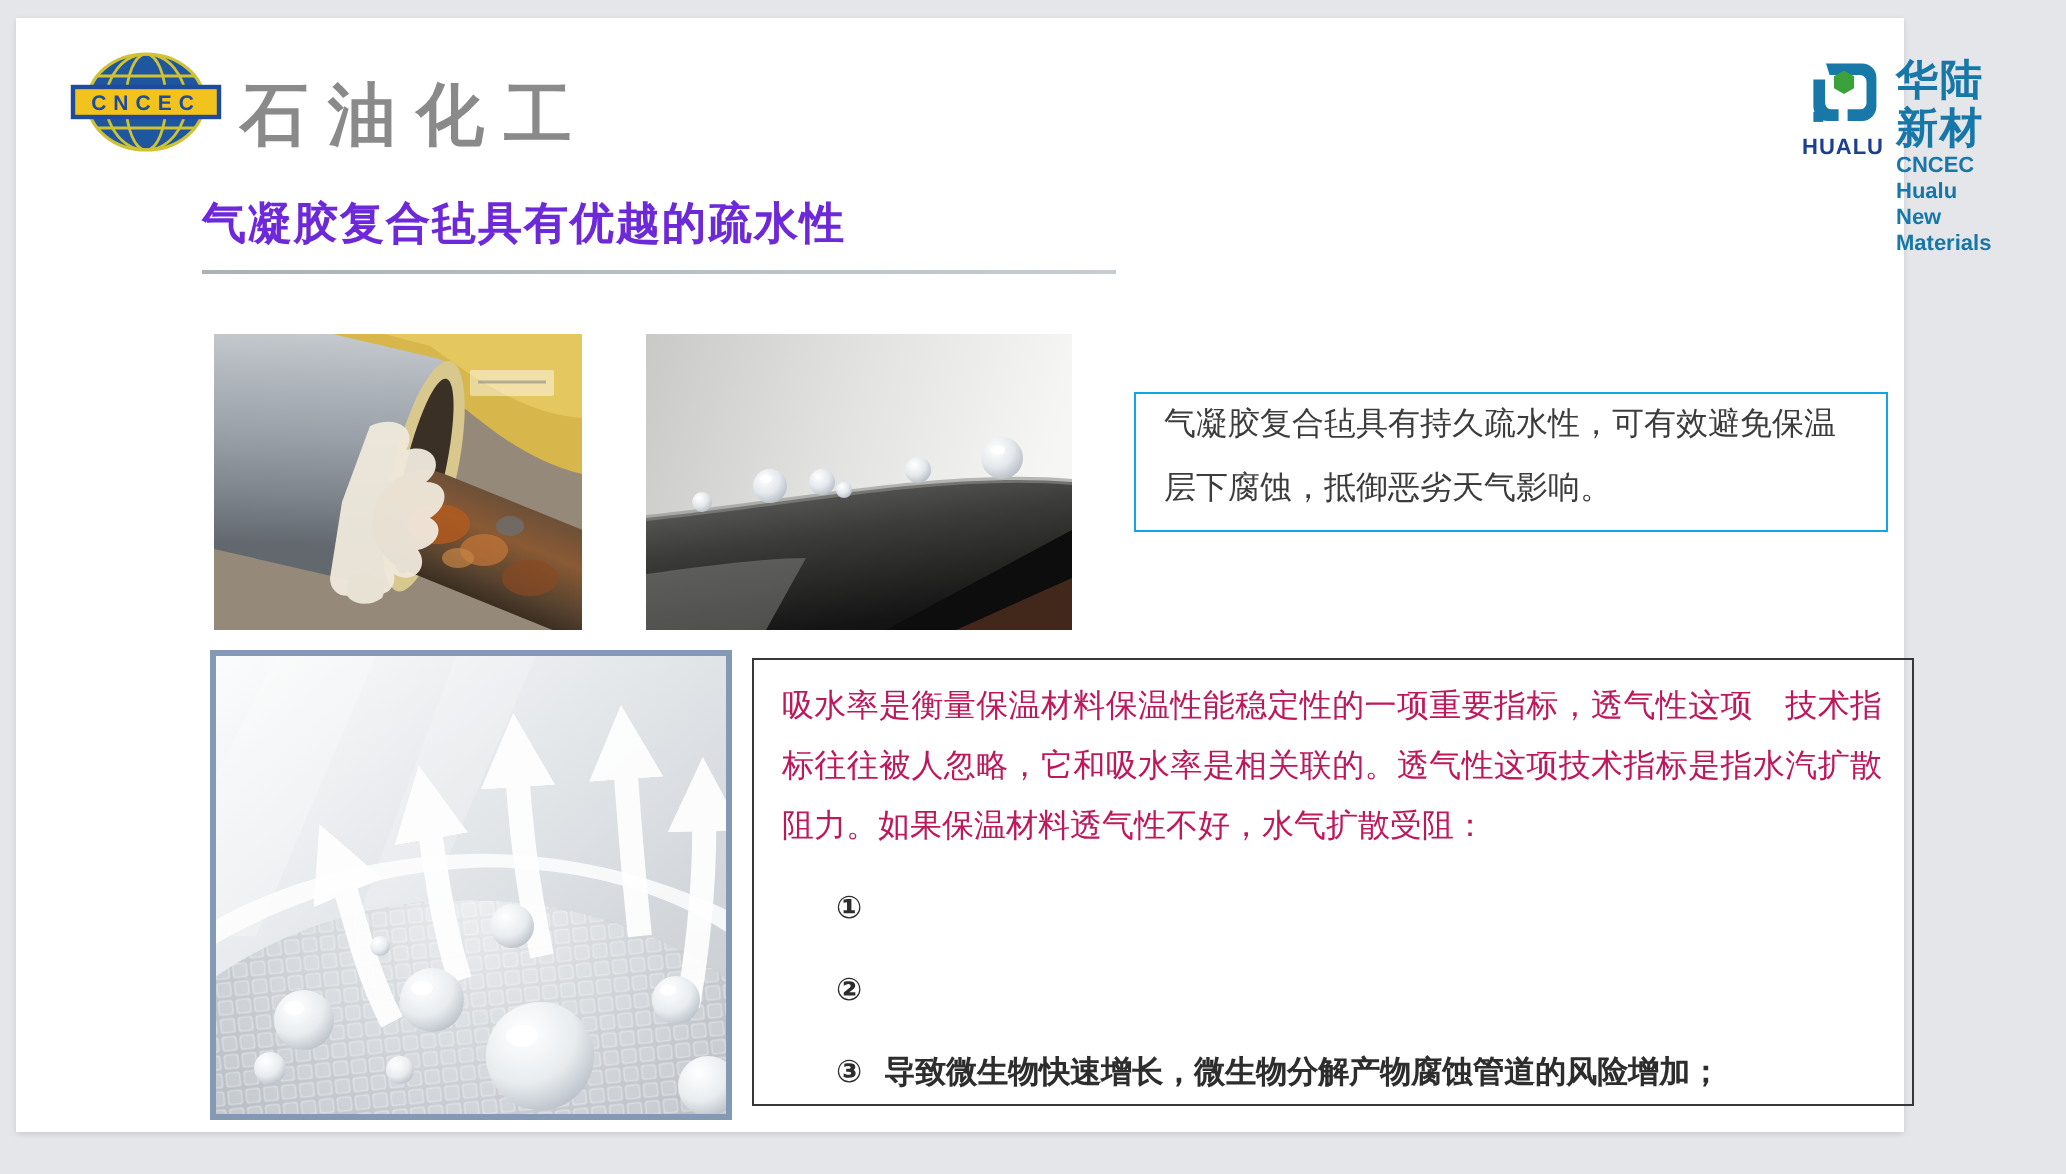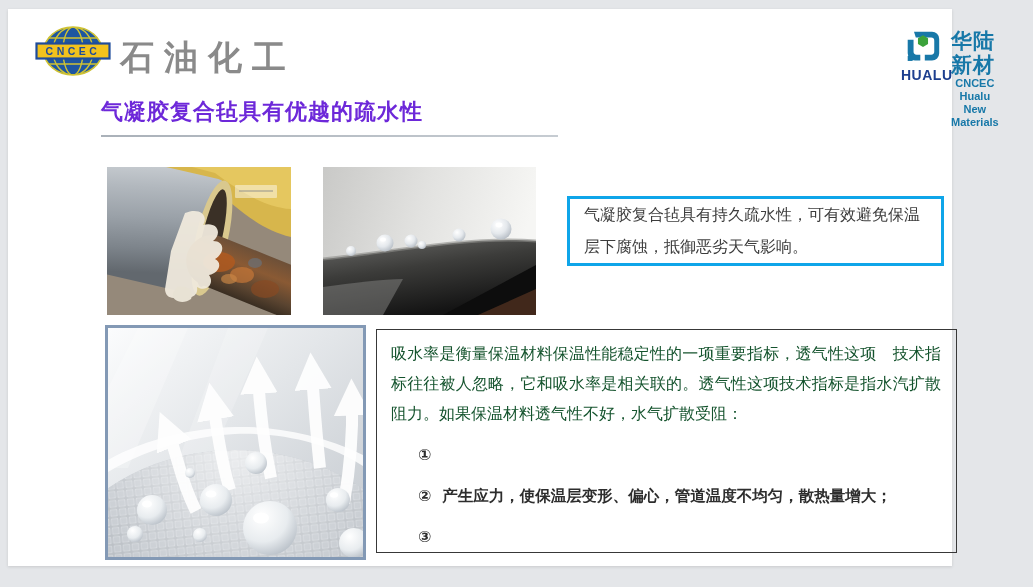--- a/index.html
+++ b/index.html
@@ -7,45 +7,45 @@
   .stage { position:relative; width:1033px; height:587px; background:#e4e6e9; overflow:hidden; }
   .slide { position:absolute; left:8px; top:9px; width:944px; height:557px; background:#ffffff;
            box-shadow:0 1px 3px rgba(0,0,0,.12); }
 
   
   .cncec-logo { position:absolute; left:27px; top:16px; width:76px; height:52px; }
   .brand-cn   { position:absolute; left:112px; top:26px; font-size:34px; font-weight:bold;
                 color:#8a8a8a; letter-spacing:10px; font-family:"DejaVu Sans",sans-serif; }
   .hualu { position:absolute; left:893px; top:20px; display:flex; align-items:flex-start; gap:6px; }
   .hualu-icon-wrap { width:44px; text-align:center; }
-  .hualu-sub { font-size:14px; font-weight:bold; color:#1d3f8f; letter-spacing:.5px; margin-top:-2px;}
+  .hualu-sub { font-size:11px; font-weight:bold; color:#1d3f8f; letter-spacing:.5px; margin-top:-2px;}
   .hualu-text .cn { font-size:21px; font-weight:bold; color:#1778a8; letter-spacing:1px; line-height:24px;}
-  .hualu-text .en { font-size:11px; font-weight:bold; color:#1778a8; line-height:13px;text-align:center; }
+  .hualu-text .en { font-size:11px; font-weight:bold; color:#1778a8; line-height:13px; }
 
   
   .title { position:absolute; left:93px; top:88px; font-size:22px; font-weight:bold; color:#6d28d9; letter-spacing:1px;}
   .title-rule { position:absolute; left:93px; top:126px; width:457px; height:2px;
                 background:linear-gradient(90deg,#aab1b9,#c6ccd2); }
 
   
   .photo { position:absolute; overflow:hidden; }
   .photo svg { display:block; width:100%; height:100%; }
   .photo-pipe     { left:99px;  top:158px; width:184px; height:148px; }
   .photo-droplets { left:315px; top:158px; width:213px; height:148px; }
   .img-breathable { left:97px;  top:316px; width:261px; height:235px;
                     border:3px solid #8399b5; background:#eceef0; }
 
   
   .callout1 { position:absolute; left:559px; top:187px; width:377px; height:70px;
-              border:3px solid #0ea5e9; padding:4px 14px; display:flex; align-items:center; }
+              border:1px solid #0ea5e9; padding:4px 14px; display:flex; align-items:flex-end; }
   .callout1 p { font-size:16px; line-height:32px; color:#3c3c3c; }
 
   .callout2 { position:absolute; left:368px; top:320px; width:581px; height:224px;
               border:1.5px solid #383838; padding:9px 15px 6px 14px; }
-  .callout2 .intro { font-size:16px; line-height:30px; color:#14532d; text-align:justify; }
+  .callout2 .intro { font-size:16px; line-height:30px; color:#be185d; text-align:justify; }
   .point { display:flex; gap:11px; margin-top:11px; padding-left:27px;
            font-size:15.5px; line-height:30px; font-weight:bold; color:#2d2d2d; }
 </style>
 </head>
 <body>
 
 <div class="stage">
   <div class="slide">
 
     <svg class="cncec-logo" viewBox="0 0 76 52">
@@ -234,21 +234,21 @@
       </svg>
     </div>
 
     <div class="callout2">
       <p class="intro">吸水率是衡量保温材料保温性能稳定性的一项重要指标，透气性这项　技术指标往往被人忽略，它和吸水率是相关联的。透气性这项技术指标是指水汽扩散阻力。如果保温材料透气性不好，水气扩散受阻：</p>
       <div class="point">
         <span>①</span>
       </div>
       <div class="point">
         <span>②</span>
-        <span>产生应力，使保温层变形、偏心，管道温度不均匀，散热量增大；</span>
       </div>
       <div class="point">
         <span>③</span>
+        <span>导致微生物快速增长，微生物分解产物腐蚀管道的风险增加；</span>
       </div>
     </div>
 
   </div>
 </div>
 
 </body></html>

